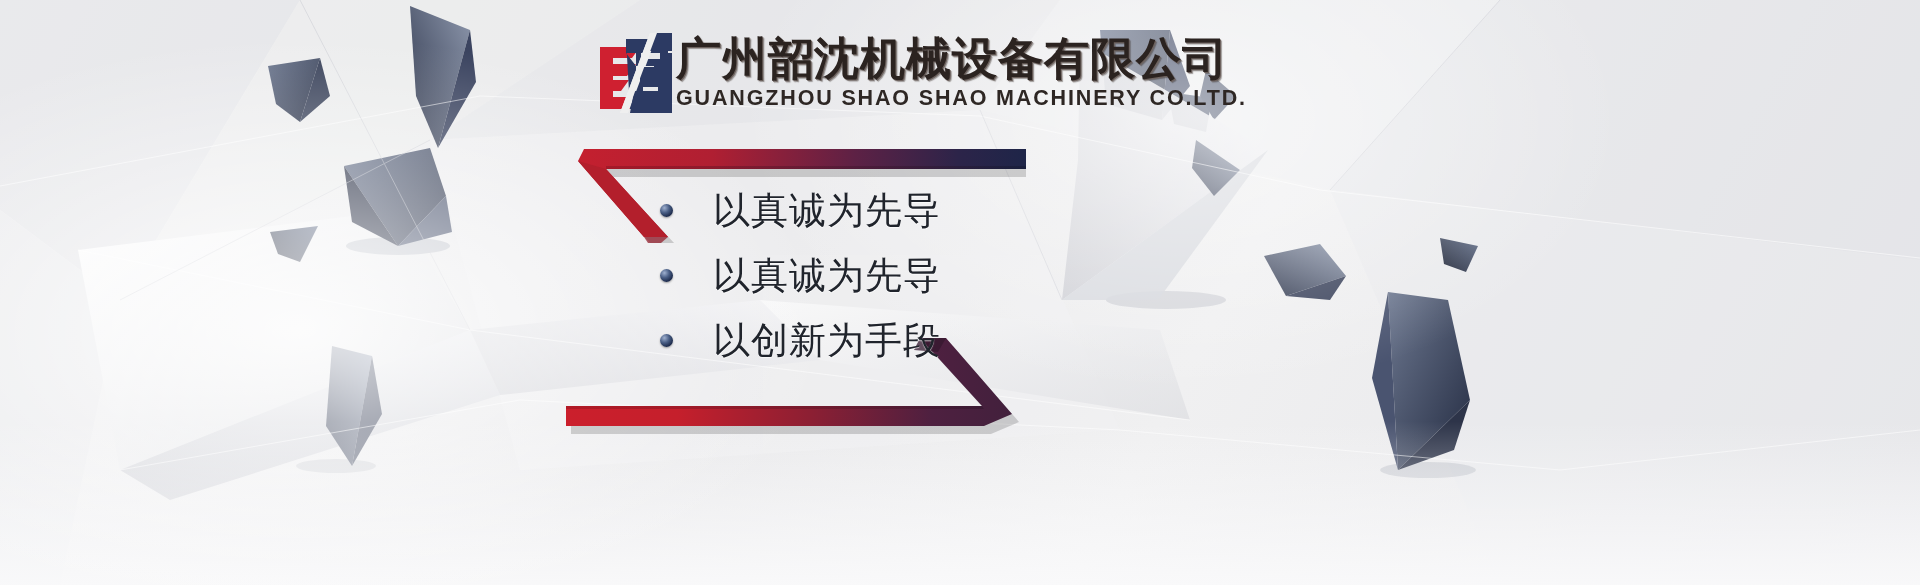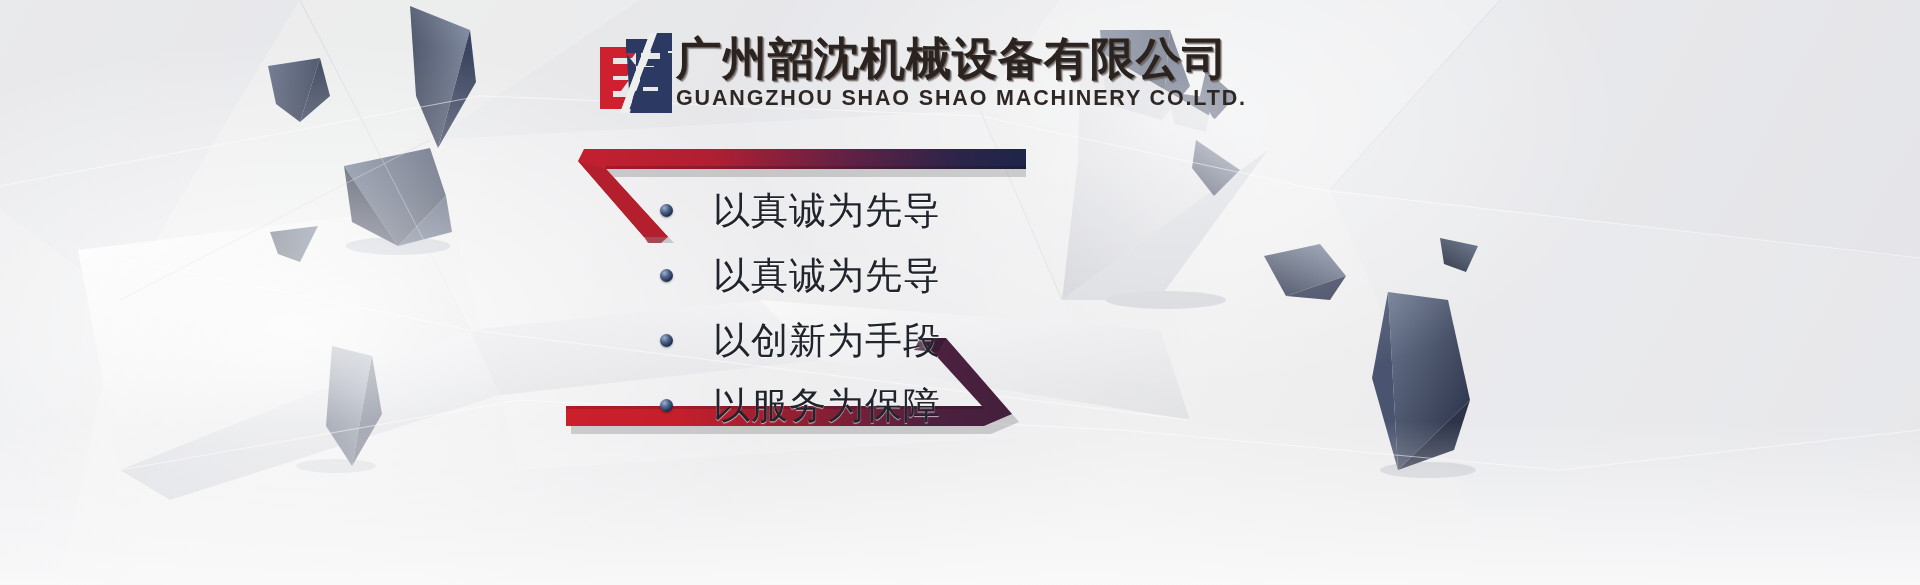--- a/index.html
+++ b/index.html
@@ -278,19 +278,15 @@
       <span class="slogan-text">以真诚为先导</span>
     </div>
     <div class="slogan-item">
       <span class="bullet"></span>
       <span class="slogan-text">以真诚为先导</span>
     </div>
     <div class="slogan-item">
       <span class="bullet"></span>
       <span class="slogan-text">以创新为手段</span>
     </div>
-    <div class="slogan-item">
-      <span class="bullet"></span>
-      <span class="slogan-text">以服务为保障</span>
-    </div>
   </div>
 
 </div>
 
 </body></html>

